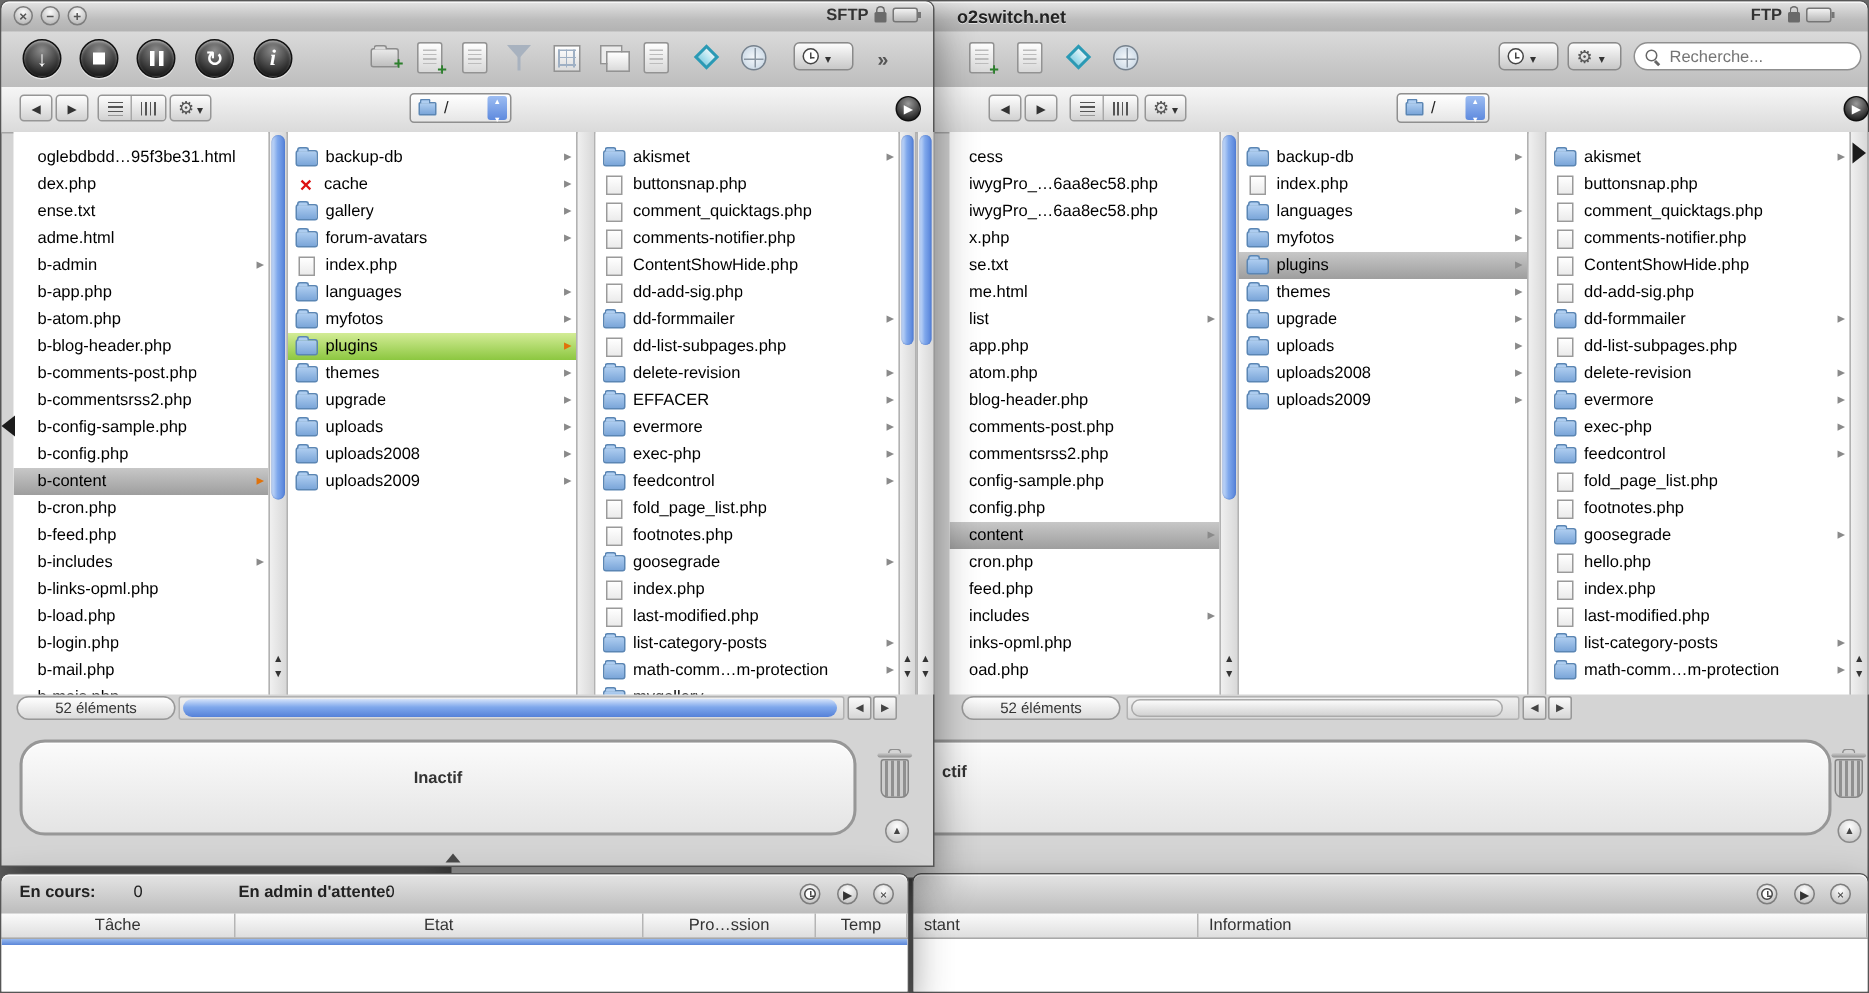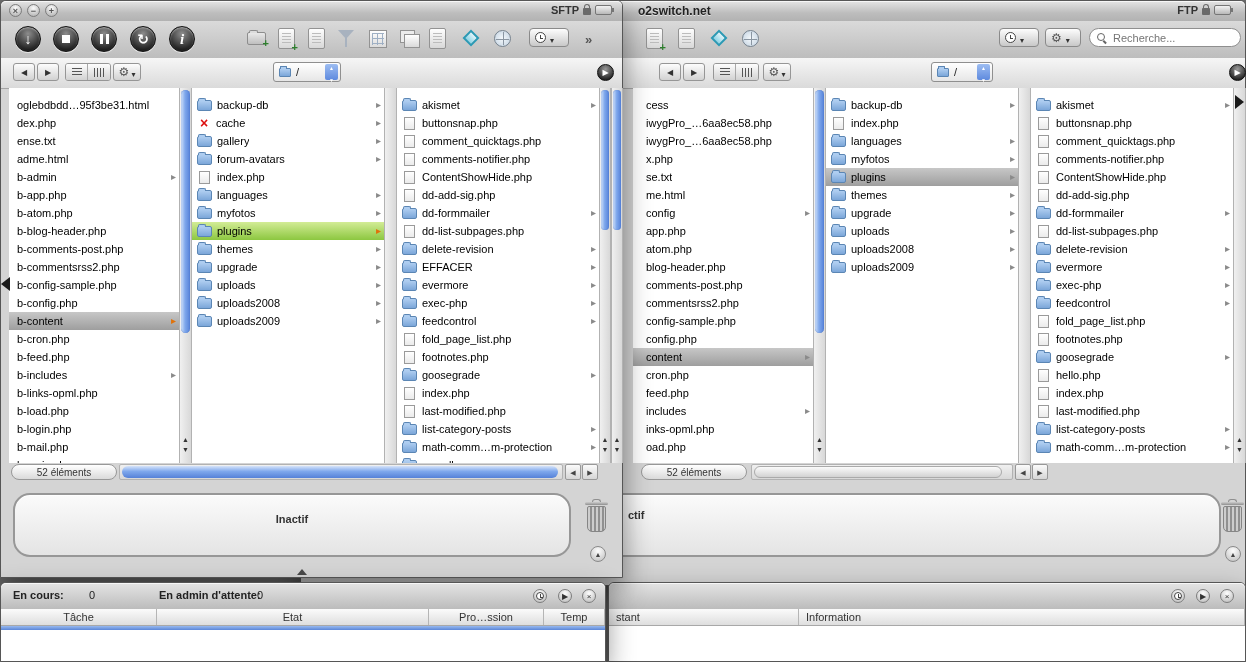--- a/index.html
+++ b/index.html
@@ -101,21 +101,21 @@
     background:linear-gradient(#9dbdf2,#5e8ade);display:flex;flex-direction:column;align-items:center;
     justify-content:center;color:#fff;}
   .stup::before{content:"▲";font-size:5px;line-height:5px;}
   .stdn::before{content:"▼";font-size:5px;line-height:5px;}
   .gobtn{position:absolute;width:17px;height:17px;border-radius:50%;
     background:radial-gradient(circle at 50% 28%,#9a9a9a,#242424 78%);border:1px solid #101010;
     color:#fff;display:flex;align-items:center;justify-content:center;font-size:8px;box-sizing:border-box;}
   .bcol{position:absolute;top:87px;height:375px;background:#fff;overflow:hidden;padding-top:8px;box-sizing:border-box;}
   .row{display:flex;align-items:center;height:18px;padding:0 3px 0 5px;font-size:11px;color:#000;
     white-space:nowrap;overflow:hidden;}
-  .padl6 .row{padding-left:8px;} .padl13 .row{padding-left:13px;}
+  .padl6 .row{padding-left:16px;} .padl13 .row{padding-left:13px;}
   .rlabel{flex:0 1 auto;overflow:hidden;}
   .chev{margin-left:auto;flex:0 0 9px;color:#8a8a8a;font-size:10px;line-height:1;visibility:hidden;text-align:right;}
   .chev::before{content:"▸";}
   .row[data-chevron="true"] .chev{visibility:visible;}
   .row[data-selected="gray"]{background:linear-gradient(#c7c7c7,#9e9e9e);}
   .row[data-selected="green"]{background:linear-gradient(#d3ec96,#8cc740);}
   #lw .row[data-selected] .chev{color:#e0720a;font-weight:bold;}
   .ficon{flex:0 0 auto;margin-right:5px;display:none;}
   .row[data-icon] .ficon{display:block;}
   .row[data-icon="folder"] .ficon{width:15px;height:11px;background:linear-gradient(#aecdf0,#7ba6d9);
@@ -181,21 +181,21 @@
   .qstrip{height:4px;background:linear-gradient(#97b9ef,#5b86d8);}
 </style>
 </head>
 <body>
 
 <div id="stage">
 
   <div class="window" id="rw" style="left:300px;top:0;width:946px;height:586px;z-index:10">
     <div class="titlebar">
       <span class="wtitle" style="left:337px">o2switch.net</span>
-      <span class="protobadge" style="right:14px">
+      <span class="protobadge" style="right:24px">
         <span>FTP</span>
         <span class="lockico"></span>
         <span class="capsule"></span>
       </span>
     </div>
     <div class="toolbar"></div>
     <span class="tdoc plus" style="left:345px"></span>
     <span class="tdoc" style="left:377px"></span>
     <span class="diamond" style="left:412px"></span>
     <span class="globe" style="left:441px"></span>
@@ -272,21 +272,21 @@
         </div>
 
         <div class="row">
 
           <span class="rlabel">me.html</span>
           <span class="chev"></span>
         </div>
 
         <div class="row" data-chevron="true">
 
-          <span class="rlabel">config</span>
+          <span class="rlabel">list</span>
           <span class="chev"></span>
         </div>
 
         <div class="row">
 
           <span class="rlabel">app.php</span>
           <span class="chev"></span>
         </div>
 
         <div class="row">

